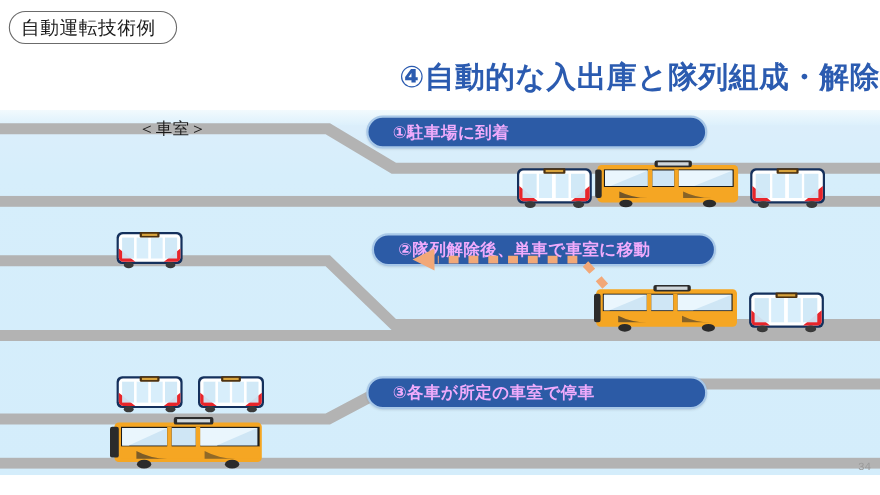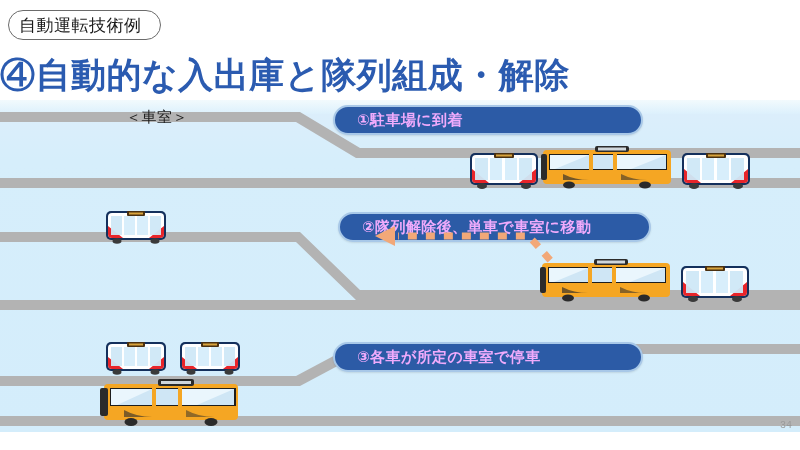--- a/index.html
+++ b/index.html
@@ -38,27 +38,26 @@
   .tag-pill-text {
     font-size: 17px;
     color: #1a1a1a;
     letter-spacing: 0.5px;
     white-space: nowrap;
   }
   .main-title {
     position: absolute;
     left: 0; top: 52px;
     width: 800px;
-    text-align: left;
-    font-size: 35px;
+    text-align: right;
+    font-size: 27px;
     font-weight: bold;
     color: #2b5bb0;
     letter-spacing: 0.5px;
     white-space: nowrap;
-    font-family: Liberation Serif, serif;
   }
 
   
   .canvas {
     position: absolute;
     left: 0; top: 100px;
     width: 800px; height: 332px;
     background: linear-gradient(180deg, #ddeefb 0%, #d6eefb 18%, #d4edfb 100%);
     overflow: hidden;
   }

